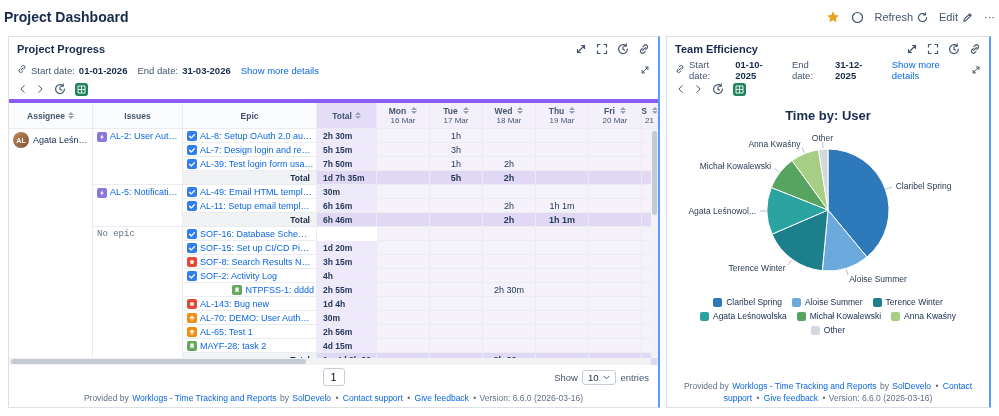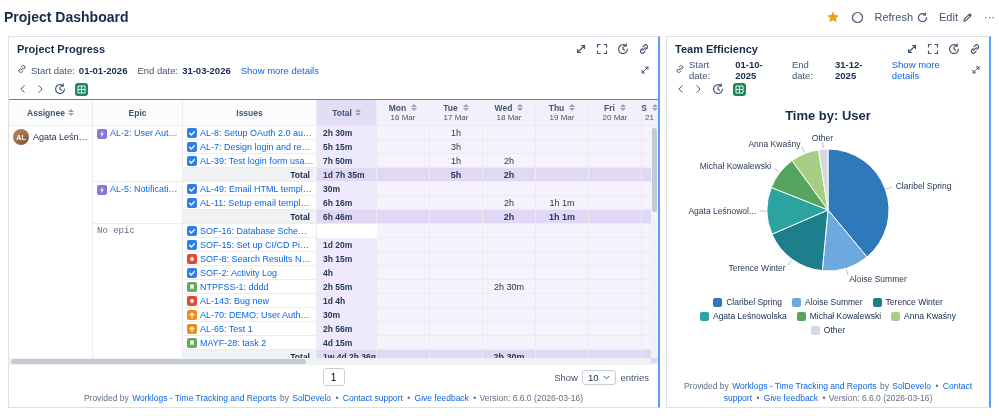--- a/index.html
+++ b/index.html
@@ -40,21 +40,21 @@
            font-size: 9.5px; color: #44546F; flex: none; }
   .p-sub b { color: #172B4D; }
   .p-sub .spacer { width: 2px; }
   .p-sub .right { margin-left: auto; display: flex; }
 
   .p-toolbar { height: 20px; display: flex; align-items: center; gap: 9px; padding: 0 9px; flex: none; }
   .excel { width: 13px; height: 13px; border-radius: 3px; background: var(--excel-green, #1F845A);
            display: flex; align-items: center; justify-content: center; }
 
   
-  .table-wrap { position: relative; height: 266px; border-top: 1px solid #8b5cf6;
+  .table-wrap { position: relative; height: 266px; border-top: 4px solid #8b5cf6;
                 overflow: hidden; font-size: 9px; flex: none; }
   .wl-grid { display: grid; grid-template-columns: 84px 90px 134px 60px 53px 53px 53px 53px 53px 16px; width: 649px; }
   .wl-grid.hdr { grid-auto-rows: 26px; }
   .wl-grid.body { grid-auto-rows: 14px; }
   .cell { border-right: 1px solid #EBECF0; border-bottom: 1px solid #EBECF0;
           display: flex; align-items: center; overflow: hidden; white-space: nowrap; background: #fff; }
   .th { justify-content: center; font-weight: bold; font-size: 8.5px; color: #44546F; background: #FBFCFD; }
   .th-total { background: var(--lavender-header, #E4DDF7); }
   .th-day { flex-direction: column; justify-content: center; line-height: 1.2;
             background: var(--lavender-day-header, #F3F0FB); }
@@ -230,24 +230,24 @@
     <div class="table-wrap" id="wl-table">
         <div class="wl-grid hdr">
           <div class="cell th ">
             <span>Assignee</span>
             <span class="sort">
               <i class="up"></i>
               <i class="dn"></i>
             </span>
           </div>
           <div class="cell th ">
+            <span>Issues</span>
+          </div>
+          <div class="cell th ">
             <span>Epic</span>
-          </div>
-          <div class="cell th ">
-            <span>Issues</span>
           </div>
           <div class="cell th th-total">
             <span>Total</span>
             <span class="sort">
               <i class="up"></i>
               <i class="dn"></i>
             </span>
           </div>
           <div class="cell th th-day">
             <div class="dow">
@@ -467,21 +467,21 @@
             </svg>
             <span class="trunc">SOF-2: Activity Log</span>
           </div>
           <div class="cell total-cell" style="grid-area: 11 / 4;">4h</div>
           <div class="cell day-cell" style="grid-area: 11 / 5;"></div>
           <div class="cell day-cell" style="grid-area: 11 / 6;"></div>
           <div class="cell day-cell" style="grid-area: 11 / 7;"></div>
           <div class="cell day-cell" style="grid-area: 11 / 8;"></div>
           <div class="cell day-cell" style="grid-area: 11 / 9;"></div>
           <div class="cell day-cell" style="grid-area: 11 / 10;"></div>
-          <div class="cell issue-cell" style="grid-area: 12 / 3;">
+          <div class="cell issue-cell" style="grid-area: 12 / 3; justify-content: flex-end;">
             <svg width="10" height="10" viewBox="0 0 10 10" class="ii">
               <rect x="0" y="0" width="10" height="10" rx="2" fill="#63A85C"></rect>
               <path d="M3.4 2.6 h3.2 v5 L5 6.2 L3.4 7.6 Z" fill="#fff"></path>
             </svg>
             <span class="trunc">NTPFSS-1: dddd</span>
           </div>
           <div class="cell total-cell" style="grid-area: 12 / 4;">2h 55m</div>
           <div class="cell day-cell" style="grid-area: 12 / 5;"></div>
           <div class="cell day-cell" style="grid-area: 12 / 6;"></div>
           <div class="cell day-cell" style="grid-area: 12 / 7;">2h 30m</div>

